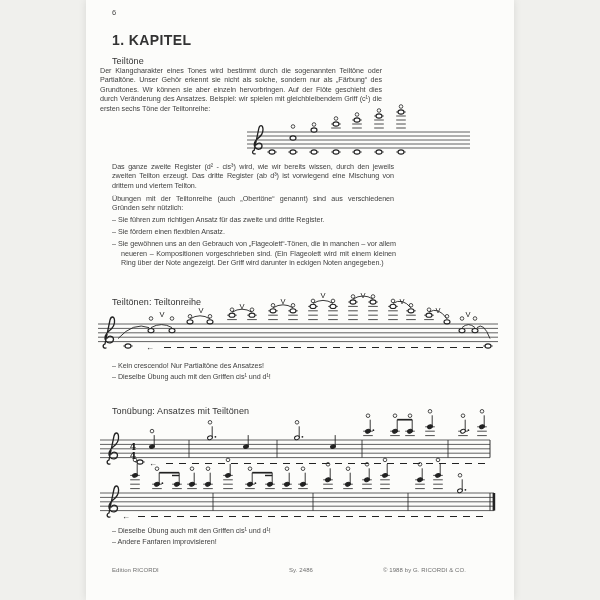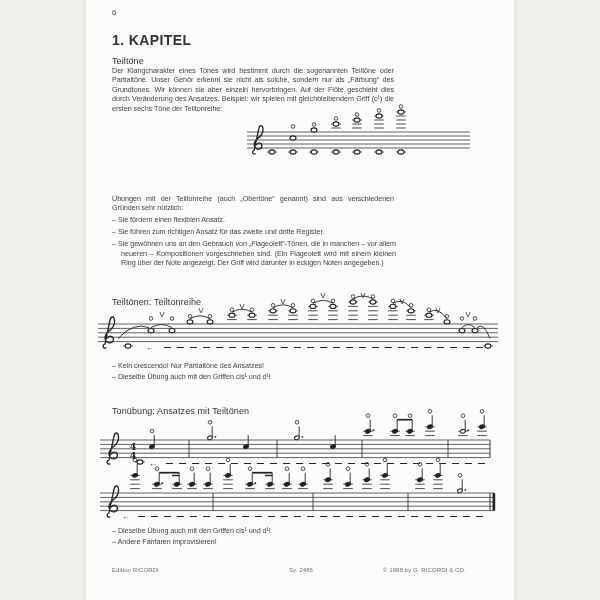--- a/index.html
+++ b/index.html
@@ -18,21 +18,21 @@
   .pagenum{left:26px;top:8px;font-size:7.5px;color:#4a4a4a;}
   .kapitel{left:26px;top:32px;font-size:14px;font-weight:bold;color:#333;letter-spacing:0.4px;}
   .h2{font-size:9px;font-weight:normal;color:#333;letter-spacing:0.1px;}
   .h2-teiltoene{left:26px;top:56px;}
   .h2-t1{left:26px;top:297px;}
   .h2-t2{left:26px;top:406px;}
   .body-text{
     font-size:7.2px;line-height:9.4px;color:#3f3f3f;
     text-align:justify;letter-spacing:-0.05px;
   }
-  .para1{left:26px;top:66px;width:282px;}
+  .para1{left:14px;top:66px;width:282px;}
   .para2{left:26px;top:162px;width:282px;}
   .para3{left:26px;top:194px;width:282px;}
   .bullets{left:26px;width:284px;}
   .bl{padding-left:9px;text-indent:-9px;text-align:justify;}
   .bullets-teiltoene{top:215px;}
   .bullets-teiltoene .bl{margin-bottom:2.8px;}
   .bullets-t1{top:361px;}
   .bullets-t1 .bl{margin-bottom:1.8px;}
   .bullets-t2{top:526px;}
   .bullets-t2 .bl{margin-bottom:1.8px;}
@@ -48,26 +48,27 @@
 <div class="page">
 
   <div class="abs pagenum">6</div>
 
   <div class="abs kapitel">1. KAPITEL</div>
 
   <div class="abs h2 h2-teiltoene">Teiltöne</div>
 
   <div class="abs body-text para1">Der Klangcharakter eines Tones wird bestimmt durch die sogenannten Teiltöne oder Partialtöne. Unser Gehör erkennt sie nicht als solche, sondern nur als „Färbung“ des Grundtones. Wir können sie aber einzeln hervorbringen. Auf der Flöte geschieht dies durch Veränderung des Ansatzes. Beispiel: wir spielen mit gleichbleibendem Griff (c¹) die ersten sechs Töne der Teiltonreihe:</div>
 
+  <div class="abs body-text para2">Das ganze zweite Register (d² - cis³) wird, wie wir bereits wissen, durch den jeweils zweiten Teilton erzeugt. Das dritte Register (ab d³) ist vorwiegend eine Mischung von drittem und viertem Teilton.</div>
 
   <div class="abs body-text para3">Übungen mit der Teiltonreihe (auch „Obertöne“ genannt) sind aus verschiedenen Gründen sehr nützlich:</div>
 
   <div class="abs body-text bullets bullets-teiltoene">
+    <div class="bl">– Sie führen zum richtigen Ansatz für das zweite und dritte Register.</div>
     <div class="bl">– Sie fördern einen flexiblen Ansatz.</div>
-    <div class="bl">– Sie führen zum richtigen Ansatz für das zweite und dritte Register.</div>
     <div class="bl">– Sie gewöhnen uns an den Gebrauch von „Flageolett“-Tönen, die in manchen – vor allem neueren – Kompositionen vorgeschrieben sind. (Ein Flageolett wird mit einem kleinen Ring über der Note angezeigt. Der Griff wird darunter in eckigen Noten angegeben.)</div>
   </div>
 
   <div class="abs h2 h2-t1">Teiltönen: Teiltonreihe</div>
 
   <div class="abs body-text bullets bullets-t1">
     <div class="bl">– Kein crescendo! Nur Partialtöne des Ansatzes!</div>
     <div class="bl">– Dieselbe Übung auch mit den Griffen cis¹ und d¹!</div>
   </div>
 

